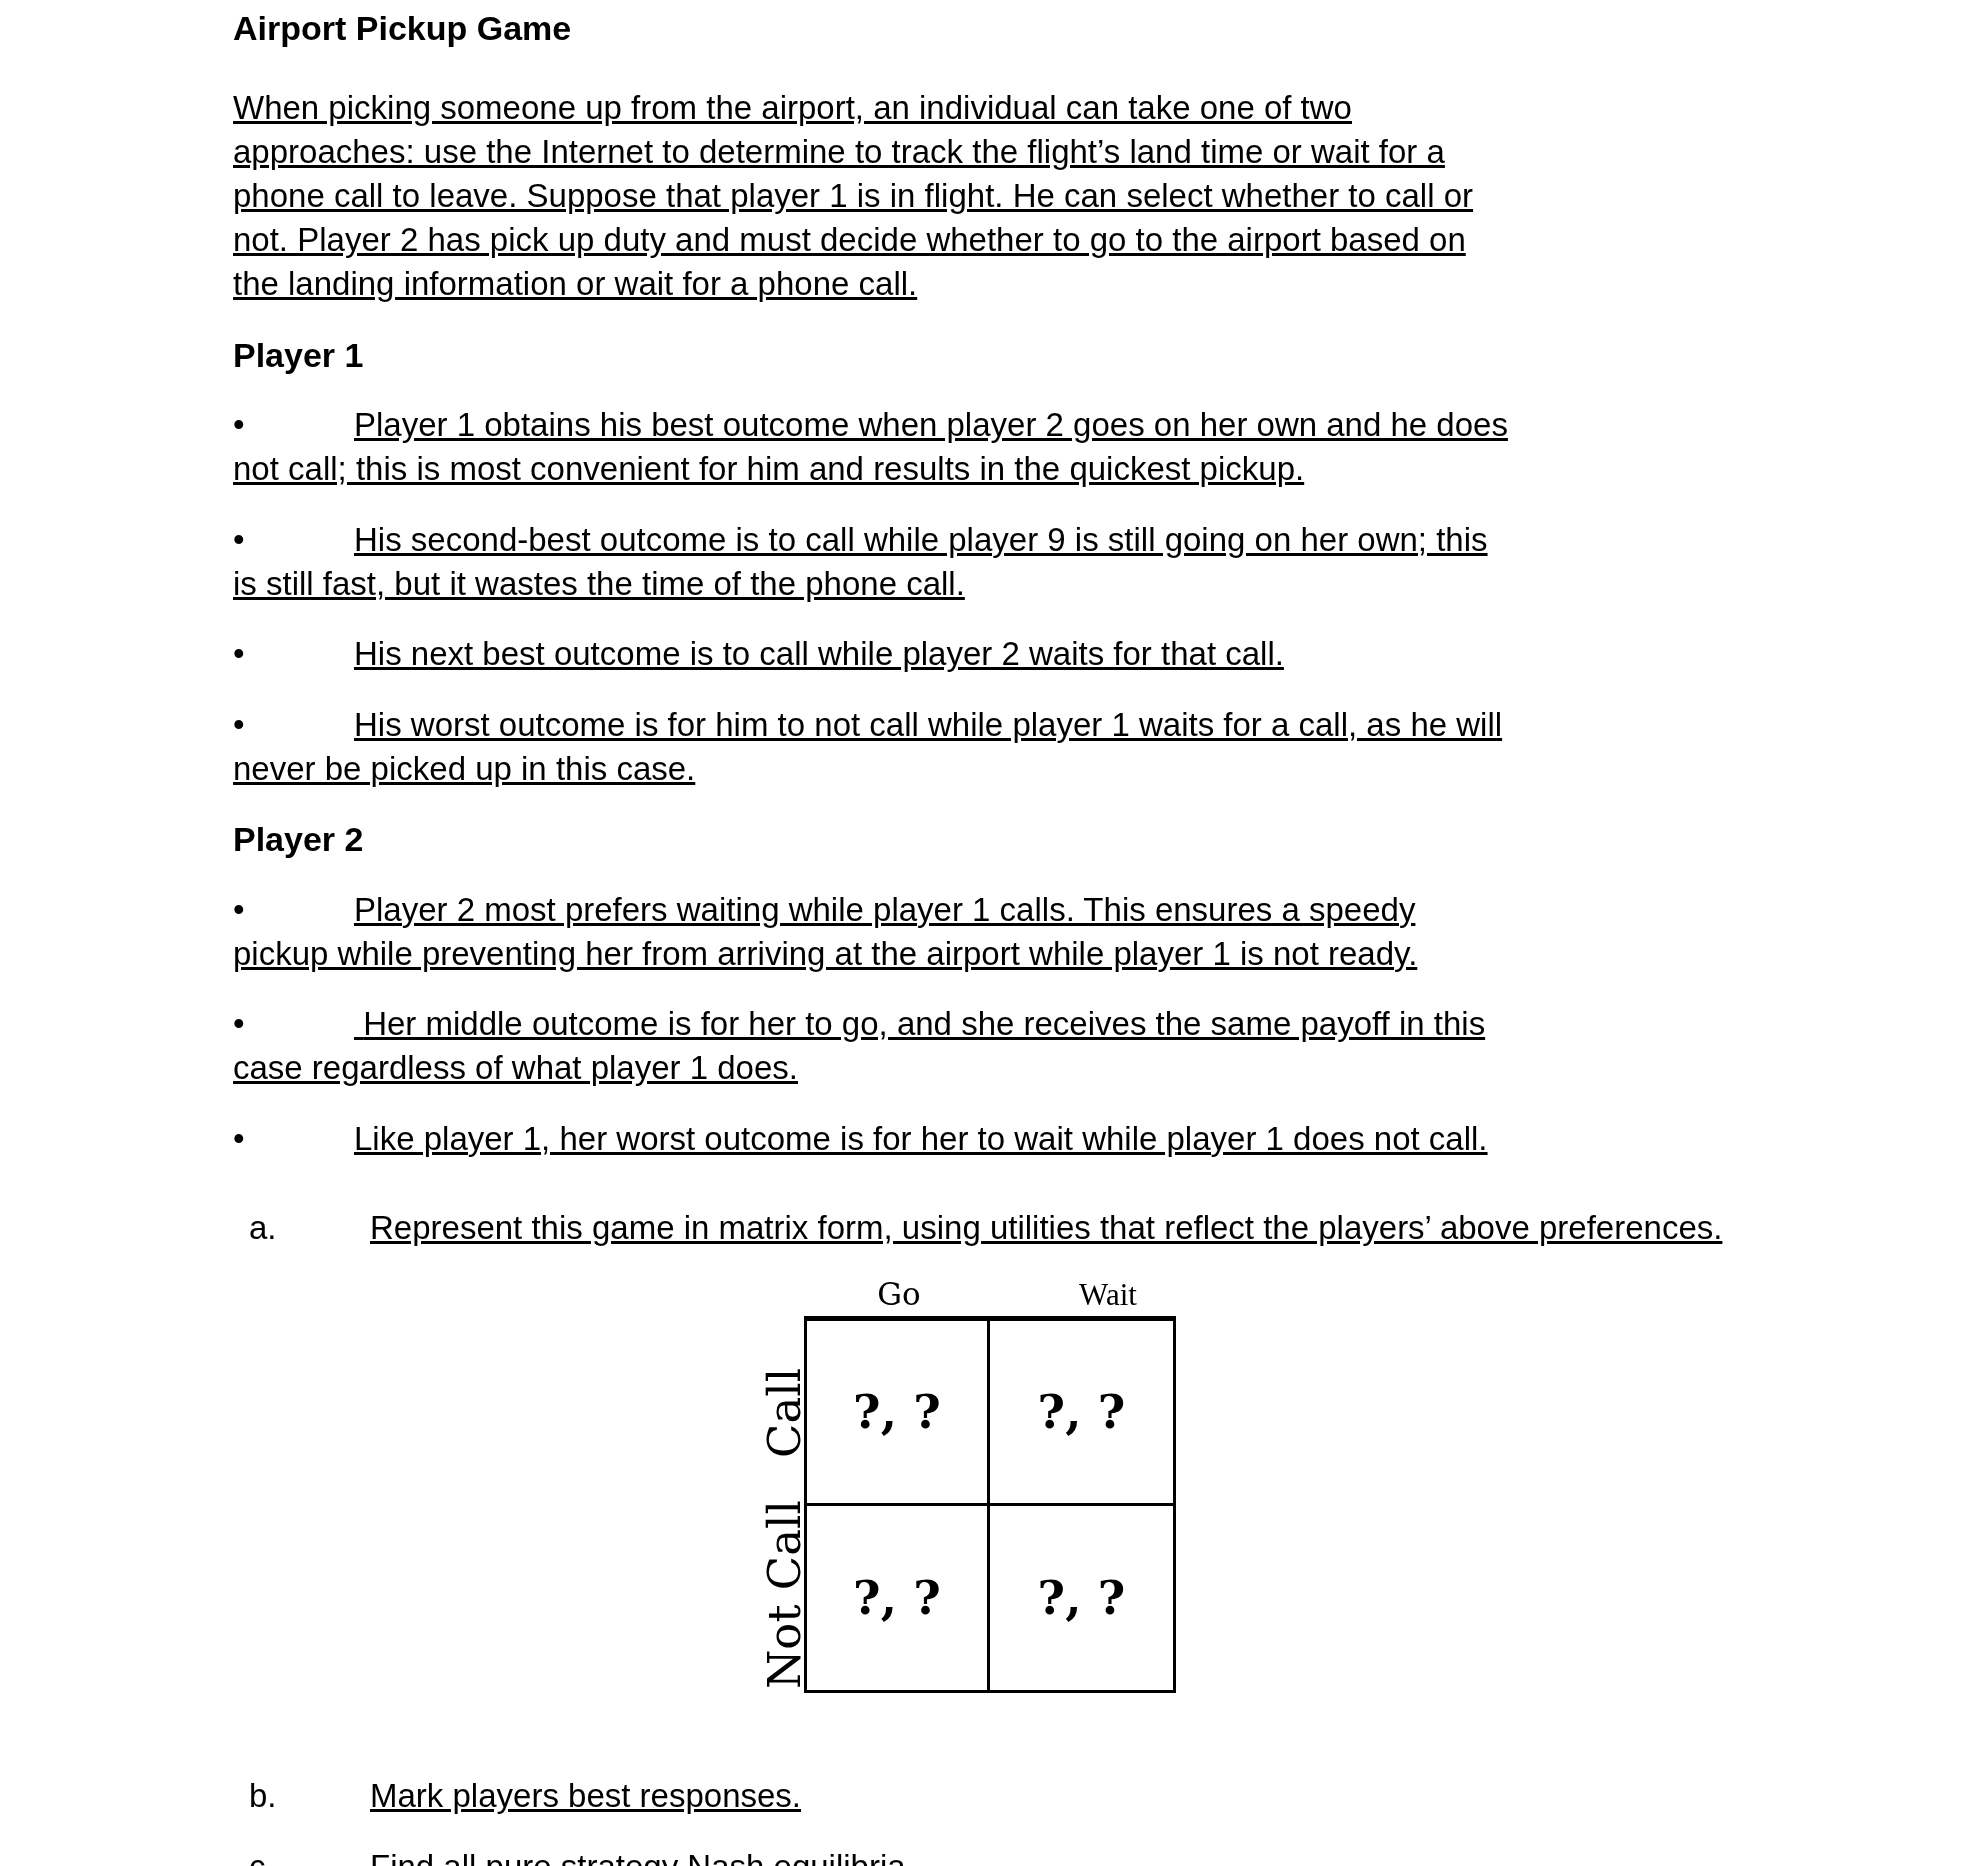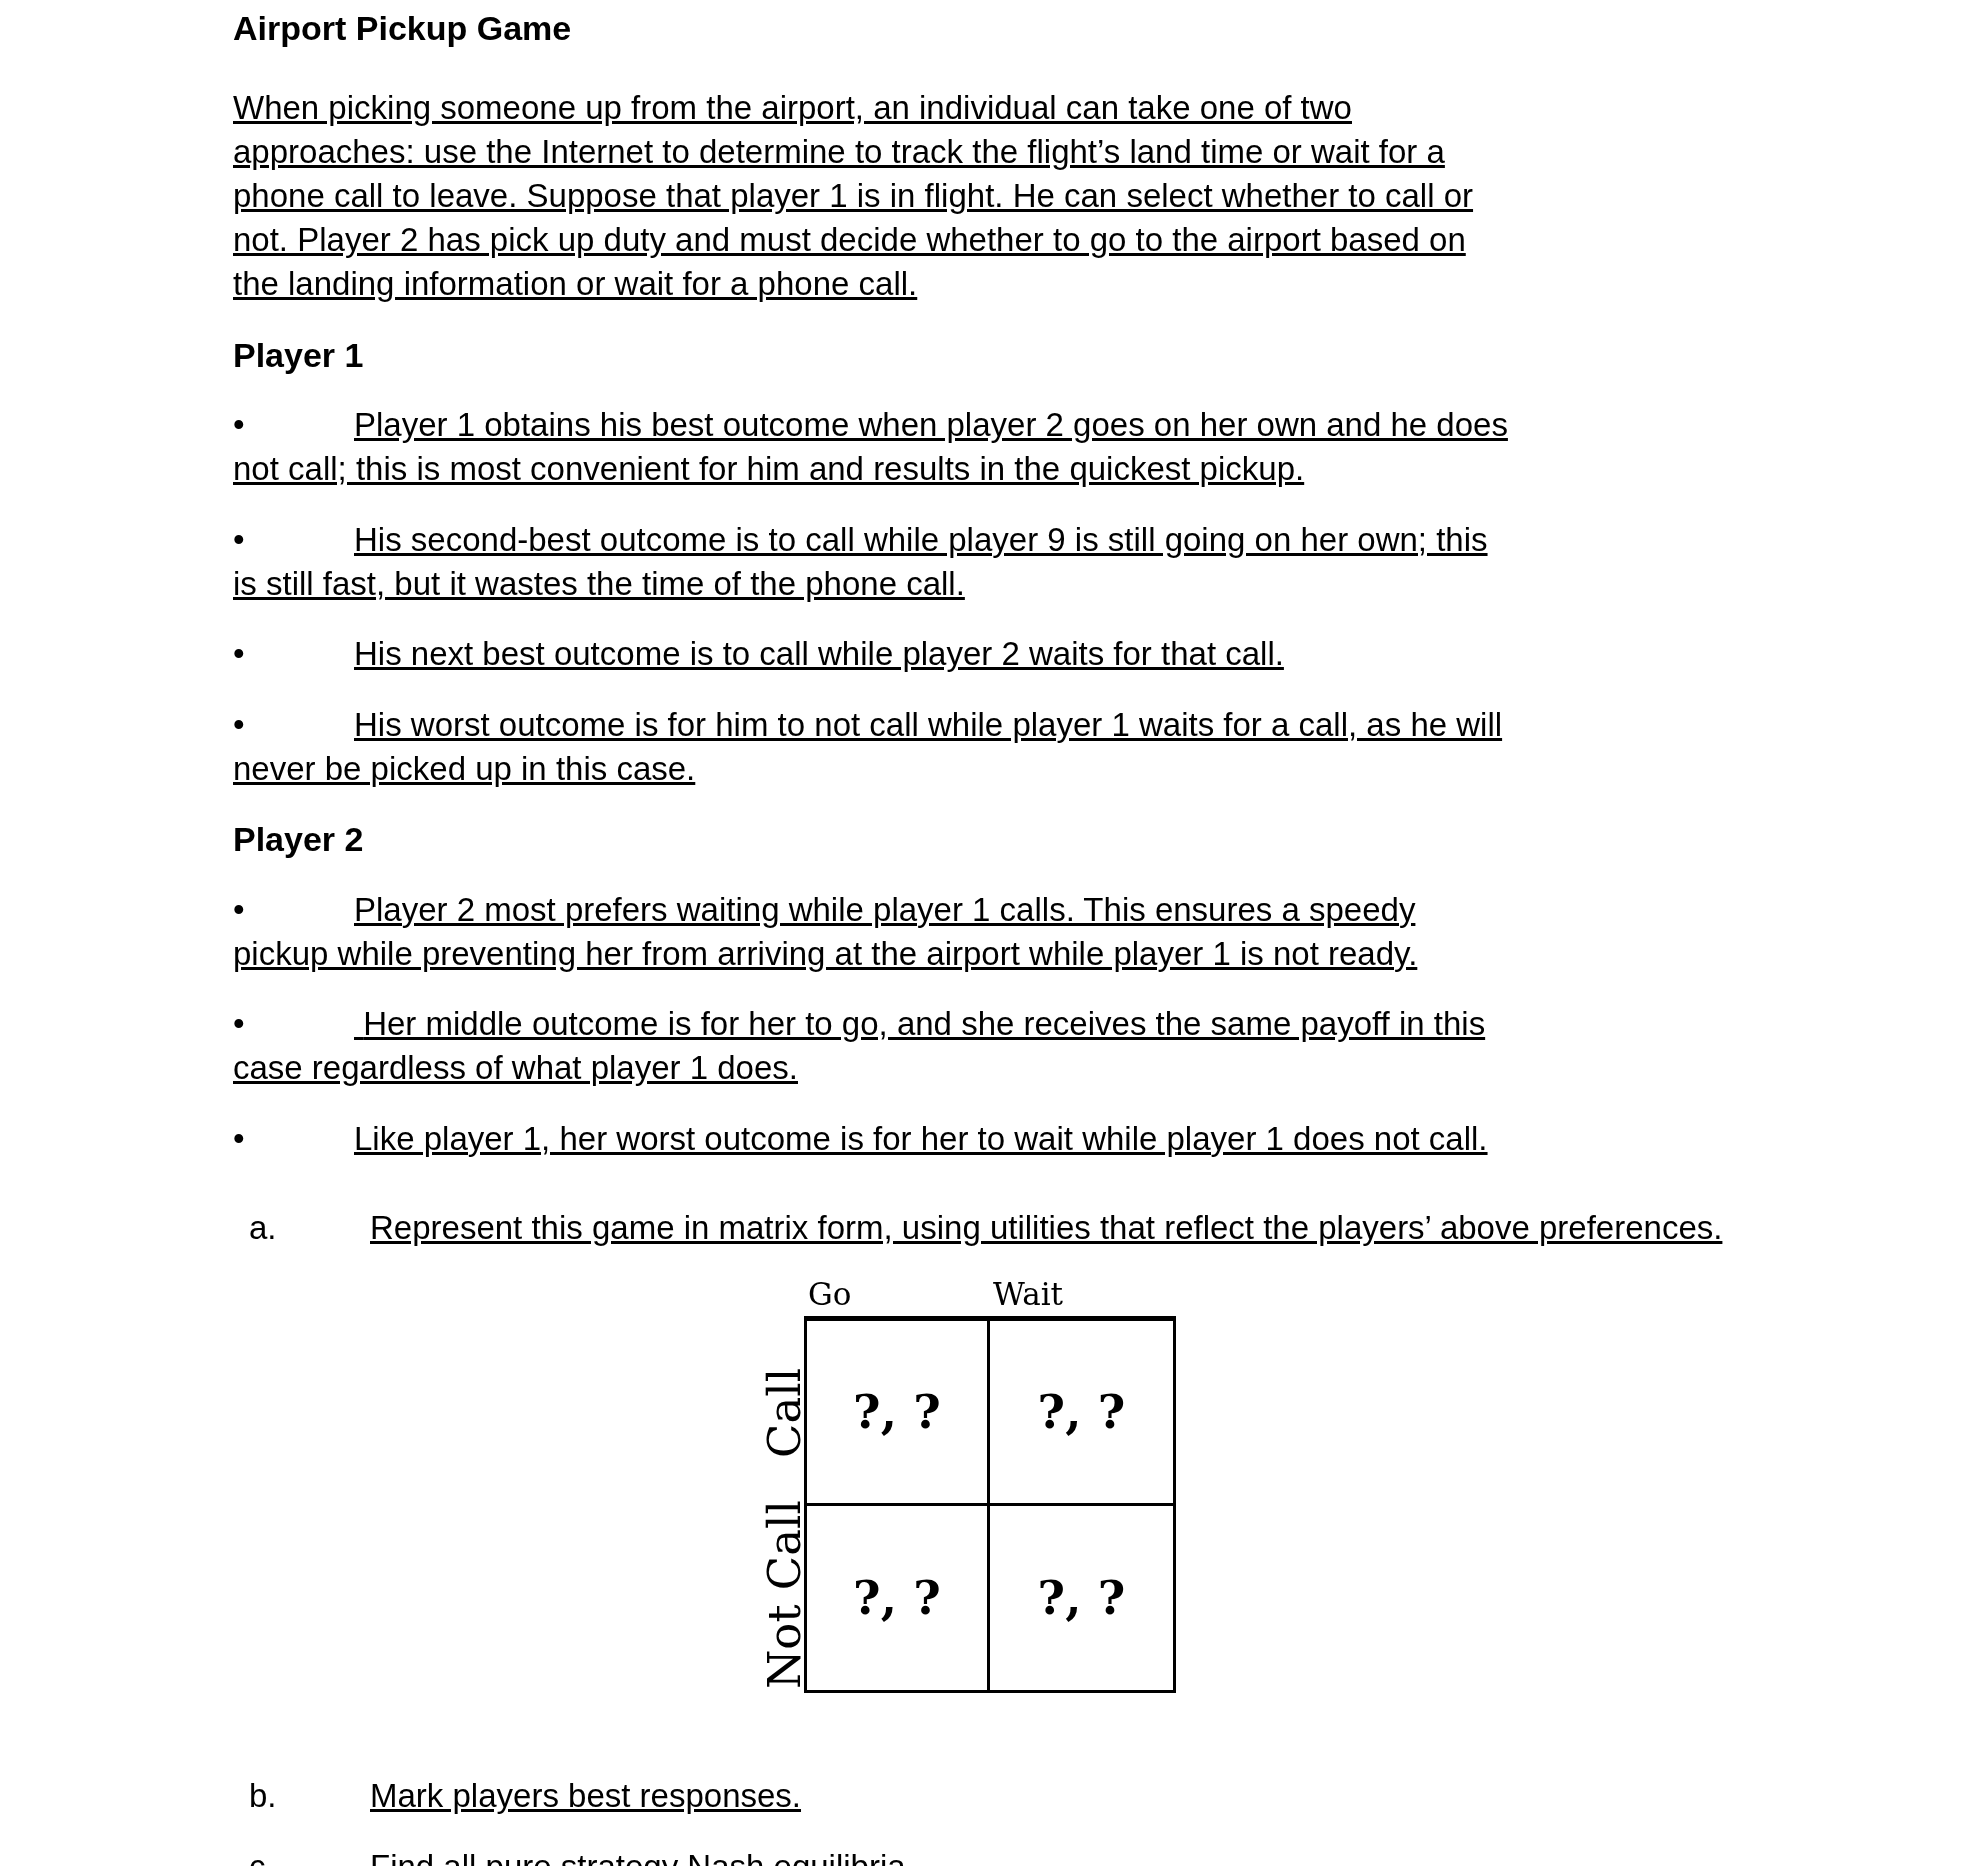--- a/index.html
+++ b/index.html
@@ -39,25 +39,26 @@
   .matrix-block {
     position: relative;
     height: 420px;
     margin: 0 0 78px 0;
     font-family: "DejaVu Serif", serif;
   }
   .colh {
     position: absolute;
     top: 0;
     width: 182px;
+    text-align: center;
     font-size: 31px;
     line-height: 37px;
   }
   .colh.c0 { left: 575px; }
-  .colh.c1 { left: 760px; }
+  .colh.c1 { left: 784px; font-family: Liberation Serif, serif; }
   .mtable {
     position: absolute;
     left: 571px;
     top: 40px;
     width: 372px;
     height: 377px;
     box-sizing: border-box;
     border: 3.9px solid #000000;
     border-top-width: 5.4px;
     display: grid;

